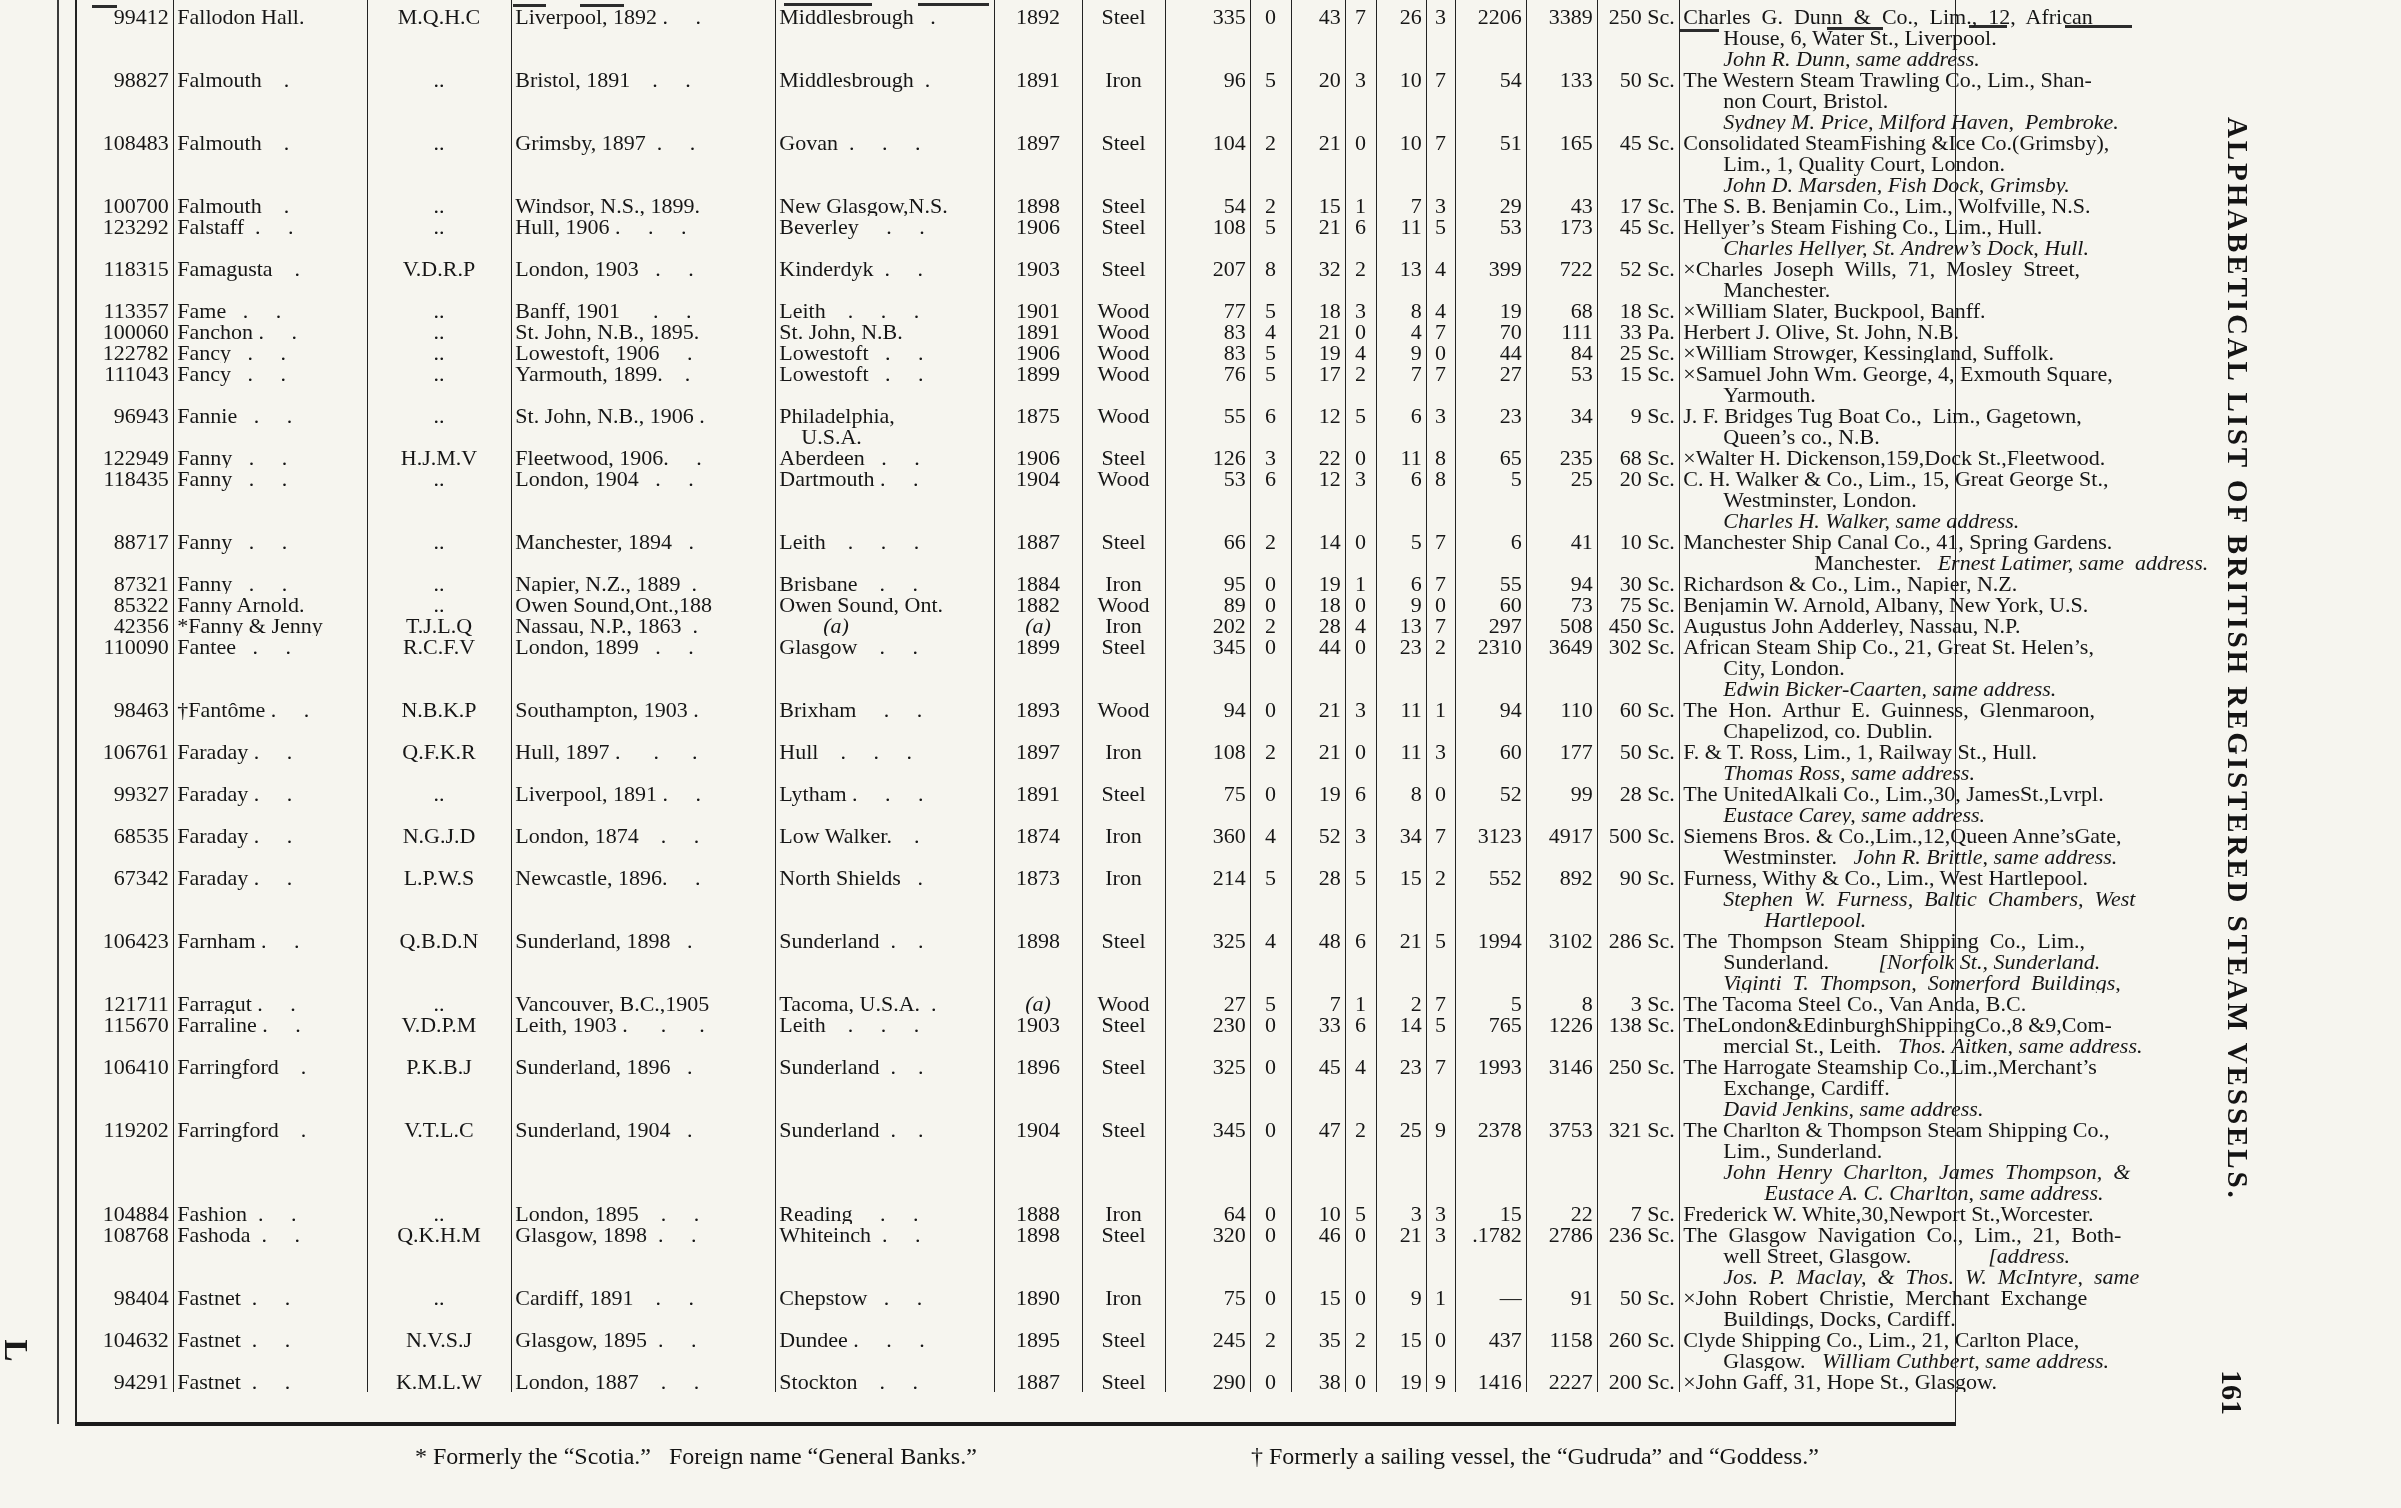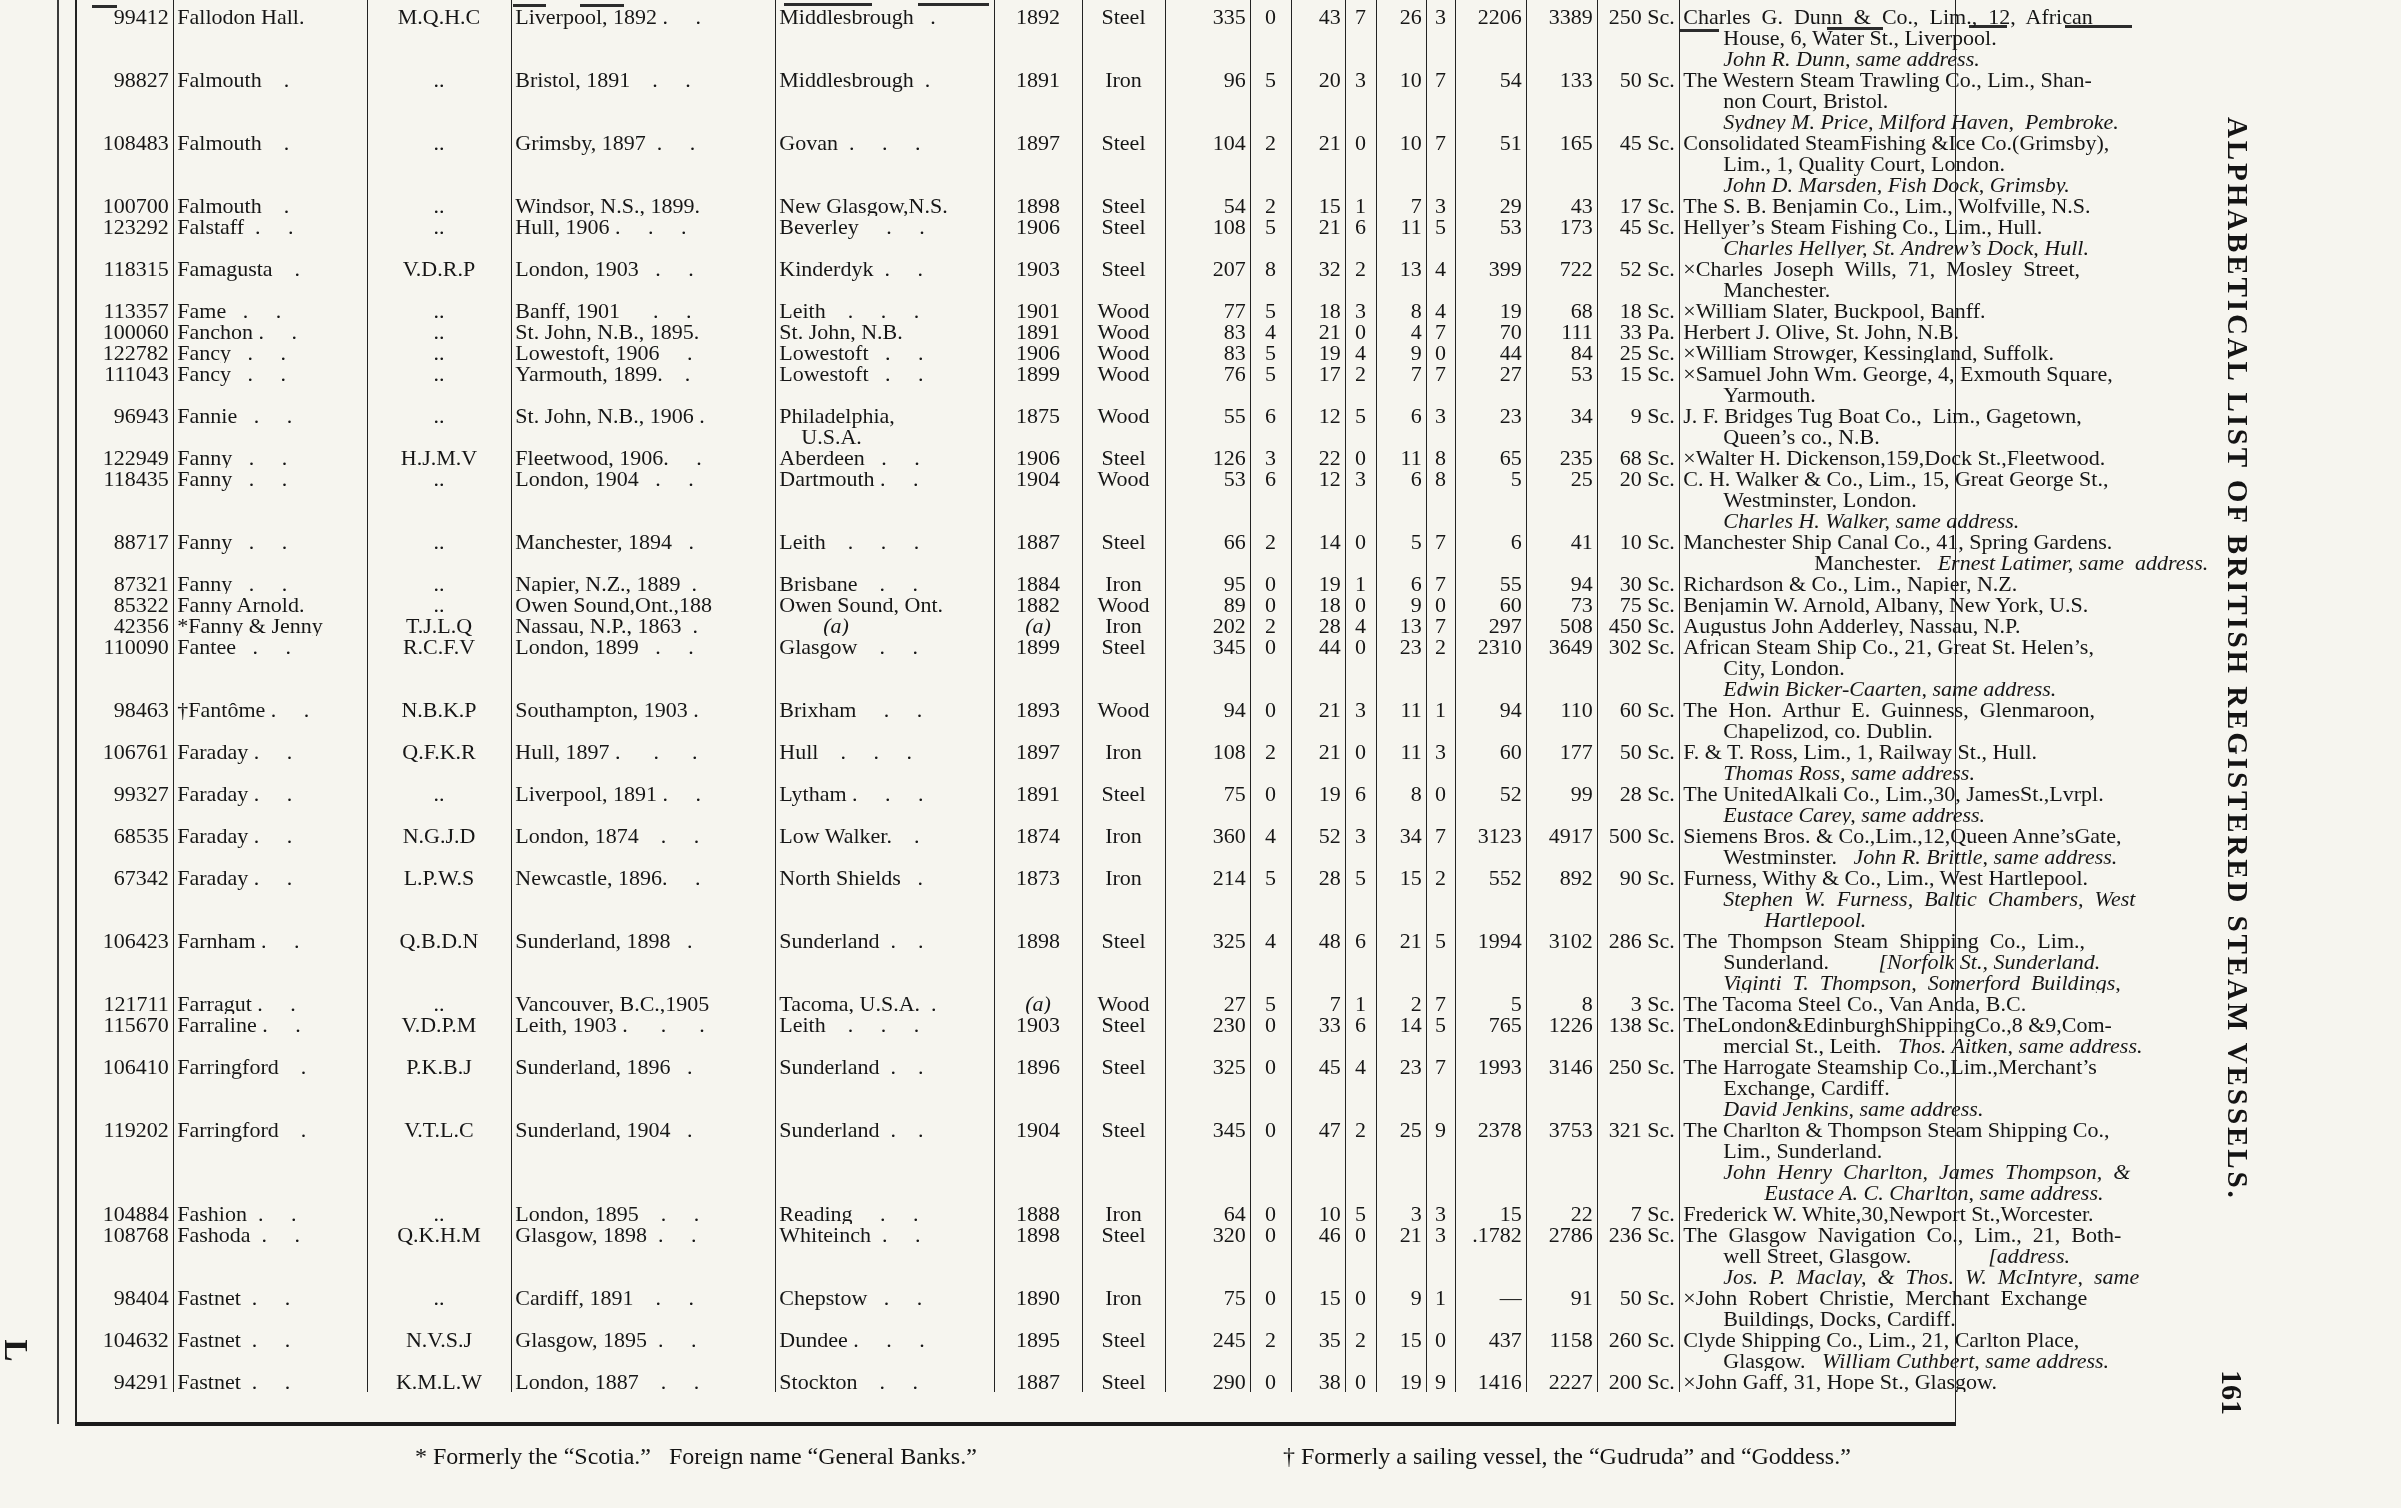--- a/index.html
+++ b/index.html
@@ -61,21 +61,21 @@
   #signature-mark{
     position:absolute;left:3.8px;top:1332px;
     font-size:33px;font-weight:bold;
     transform:rotate(90deg);
   }
   .footnote{
     position:absolute;top:1443px;
     font-size:24px;color:#141414;white-space:pre;
   }
   #footnote-left{left:415px;}
-  #footnote-right{left:1251px;margin-left:32px;}
+  #footnote-right{left:1251px;}
 </style>
 </head>
 <body>
 
 <div id="scan-page">
 
   <div class="dash" style="left:92px;top:4.8px;width:25px;"></div>
   <div class="dash" style="left:513px;top:3.8px;width:33px;"></div>
   <div class="dash" style="left:580px;top:3.8px;width:44px;"></div>
   <div class="dash" style="left:784px;top:2.9px;width:88px;"></div>

